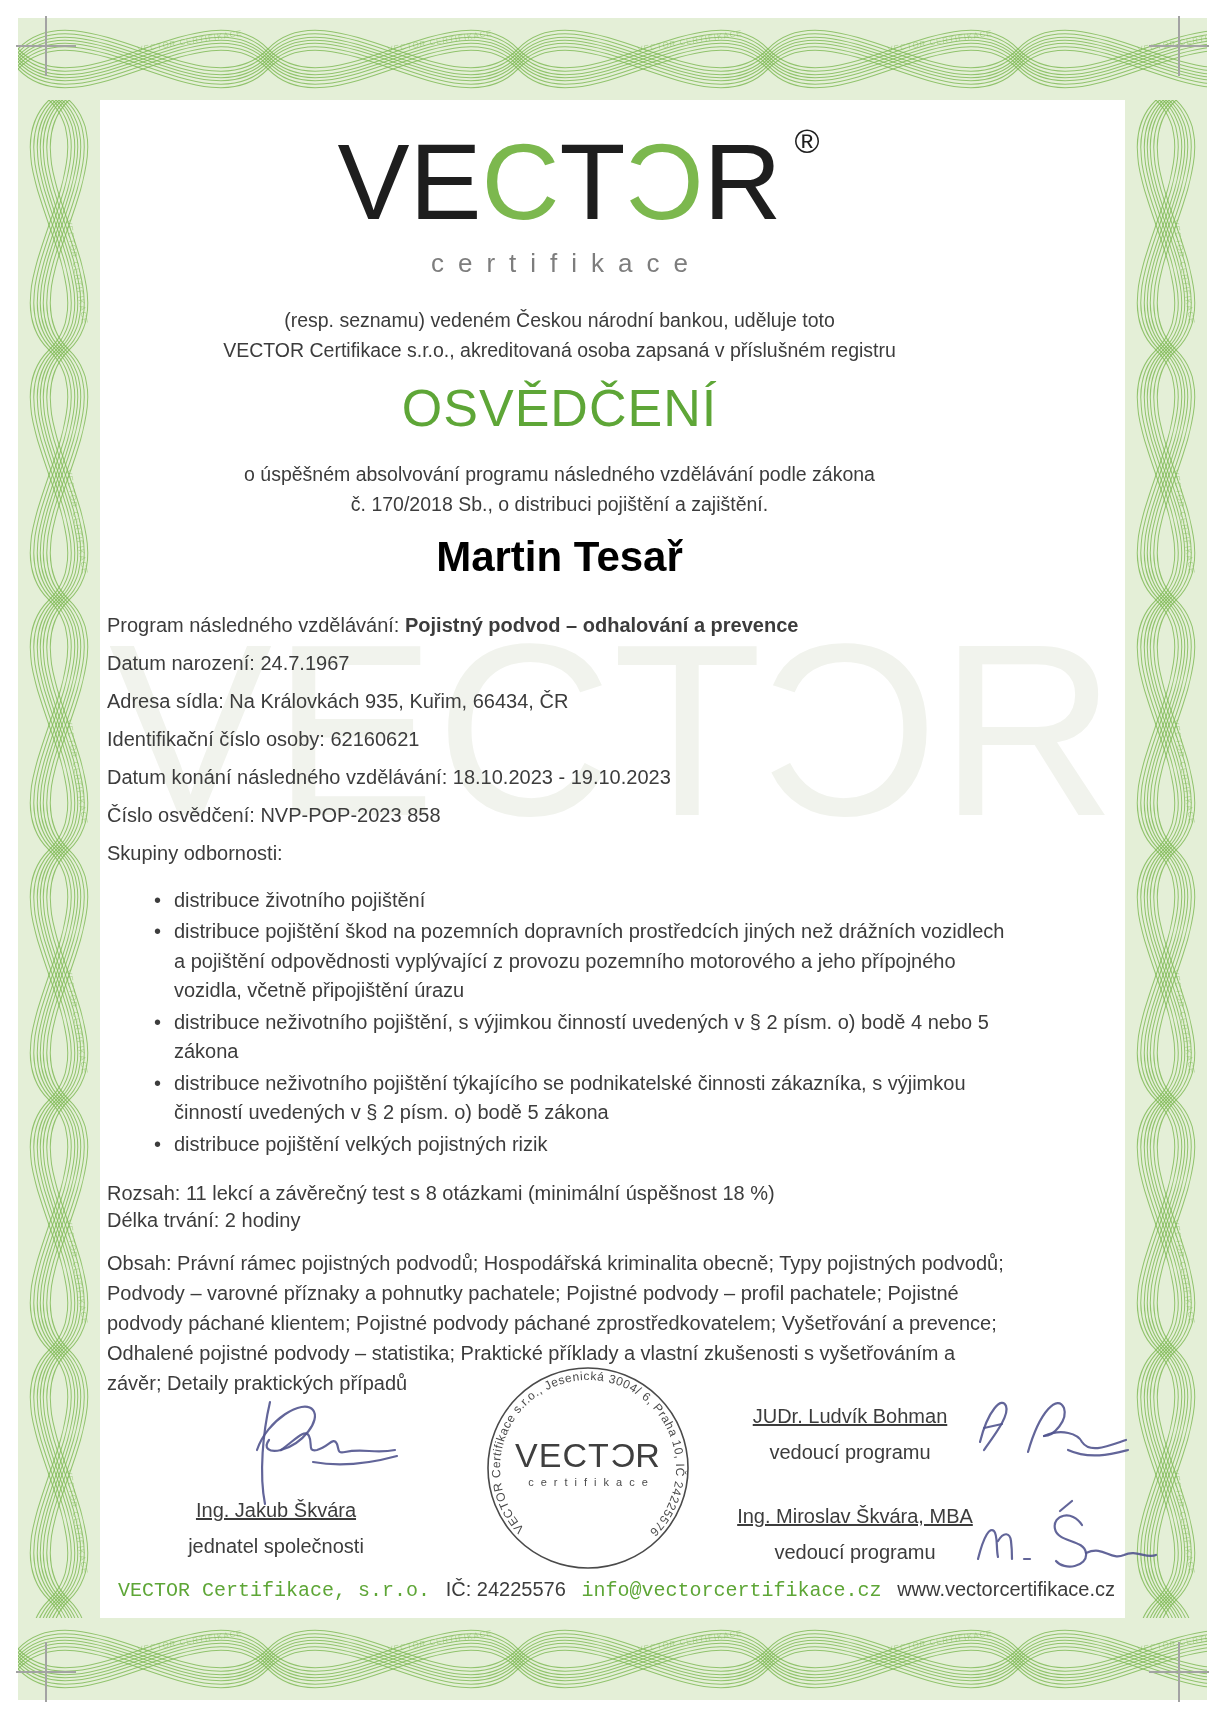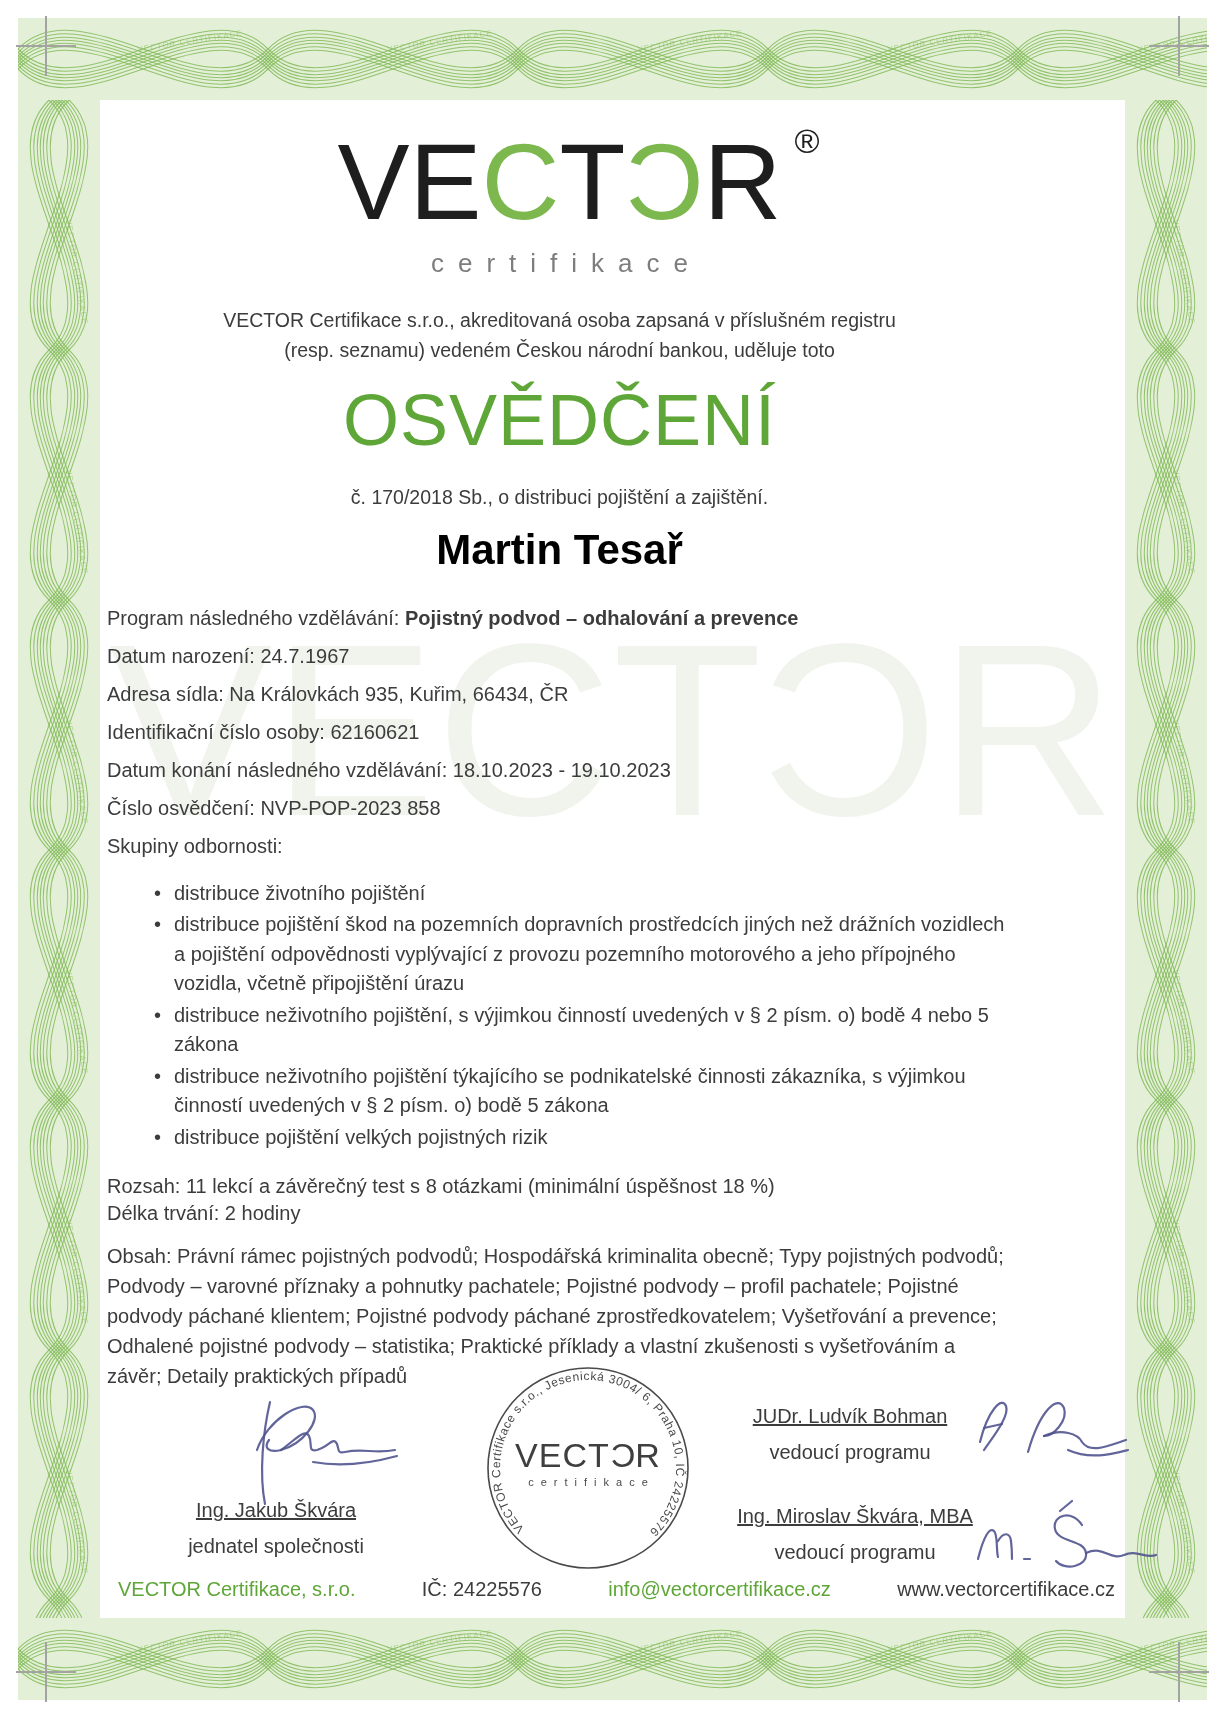--- a/index.html
+++ b/index.html
@@ -47,21 +47,21 @@
   .centered{text-align:center;}
 
   .logo-wrap{margin-top:28px;text-align:center;}
   .logo-word{position:relative;display:inline-block;font-size:108px;line-height:1;color:#1e1e1e;letter-spacing:0;}
   .logo-word .green{color:var(--logo-green);}
   .flip{display:inline-block;transform:scaleX(-1);}
   .logo-reg{position:absolute;right:-38px;top:-4px;font-size:34px;color:#1e1e1e;}
   .logo-sub{margin-top:12px;font-size:26px;letter-spacing:14px;color:var(--gray-sub);text-indent:14px;}
 
   .intro{margin-top:26px;font-size:19.5px;line-height:30px;}
-  .heading{margin-top:14px;font-size:72px;line-height:1.15;font-weight:400;color:var(--accent-green);letter-spacing:1px;}
+  .heading{margin-top:14px;font-size:52px;line-height:1.15;font-weight:400;color:var(--accent-green);letter-spacing:1px;}
   .subheading{margin-top:20px;font-size:19.5px;line-height:30px;}
   .recipient{margin-top:14px;font-size:42px;font-weight:700;color:#000000;}
 
   .body-text{font-size:20px;line-height:21px;}
   .row{margin:17px 0 0;}
   .row b{font-weight:700;}
   ul.groups{margin:22px 0 0 45px;list-style:none;}
   ul.groups li{position:relative;padding-left:22px;font-size:20px;line-height:29.5px;margin-top:2px;}
   ul.groups li::before{content:"\2022";position:absolute;left:2px;top:0;}
   .rozsah{margin-top:24px;}
@@ -78,21 +78,21 @@
   .stamp{position:absolute;z-index:2;left:484px;top:1364px;width:208px;height:208px;}
   .stamp svg{display:block;width:100%;height:100%;}
   .stamp-ring{fill:none;stroke:var(--stamp-gray);stroke-width:1.6;}
   .stamp-arc-text{font-family:"Liberation Sans",sans-serif;font-size:12px;fill:var(--stamp-gray);letter-spacing:.6px;}
   .stamp-logo{position:absolute;z-index:2;left:484px;top:1438px;width:208px;text-align:center;color:#3f3f3f;}
   .stamp-logo .word{font-size:34px;line-height:1;letter-spacing:1px;}
   .stamp-logo .sub{margin-top:4px;font-size:11px;letter-spacing:7px;text-indent:7px;color:#4a4a4a;}
 
   .footer{position:absolute;z-index:2;left:118px;right:110px;top:1578px;display:flex;
     justify-content:space-between;align-items:baseline;font-size:20px;}
-  .footer .green{color:var(--accent-green);}
+  .footer .green{color:var(--accent-green);font-family:Liberation Mono, monospace;}
 </style>
 </head>
 <body>
 
 <div class="page">
 
   <svg width="0" height="0" style="position:absolute" aria-hidden="true">
     <defs>
       <g id="gtile">
         <rect class="band-bg" width="250" height="82"></rect>
@@ -152,27 +152,28 @@
   <div class="watermark"><span>VE</span><span>C</span><span>T</span><span class="flip">C</span><span>R</span></div>
 
   <div class="content">
 
     <div class="logo-wrap">
       <span class="logo-word"><span>VE</span><span class="green">C</span><span>T</span><span class="green flip">C</span><span>R</span><span class="logo-reg">®</span></span>
       <div class="logo-sub">certifikace</div>
     </div>
 
     <div class="intro centered">
+      <div>(resp. seznamu) vedeném Českou národní bankou, uděluje toto</div>
       <div>VECTOR Certifikace s.r.o., akreditovaná osoba zapsaná v příslušném registru</div>
-      <div>(resp. seznamu) vedeném Českou národní bankou, uděluje toto</div>
     </div>
 
     <div class="heading centered">OSVĚDČENÍ</div>
 
     <div class="subheading centered">
+      <div>o úspěšném absolvování programu následného vzdělávání podle zákona</div>
       <div>č. 170/2018 Sb., o distribuci pojištění a zajištění.</div>
     </div>
 
     <div class="recipient centered">Martin Tesař</div>
 
     <div class="body-text">
       <p class="row" style="margin-top:34px"><span>Program následného vzdělávání: </span><b>Pojistný podvod – odhalování a prevence</b></p>
       <p class="row">Datum narození: 24.7.1967</p>
       <p class="row">Adresa sídla: Na Královkách 935, Kuřim, 66434, ČR</p>
       <p class="row">Identifikační číslo osoby: 62160621</p>

